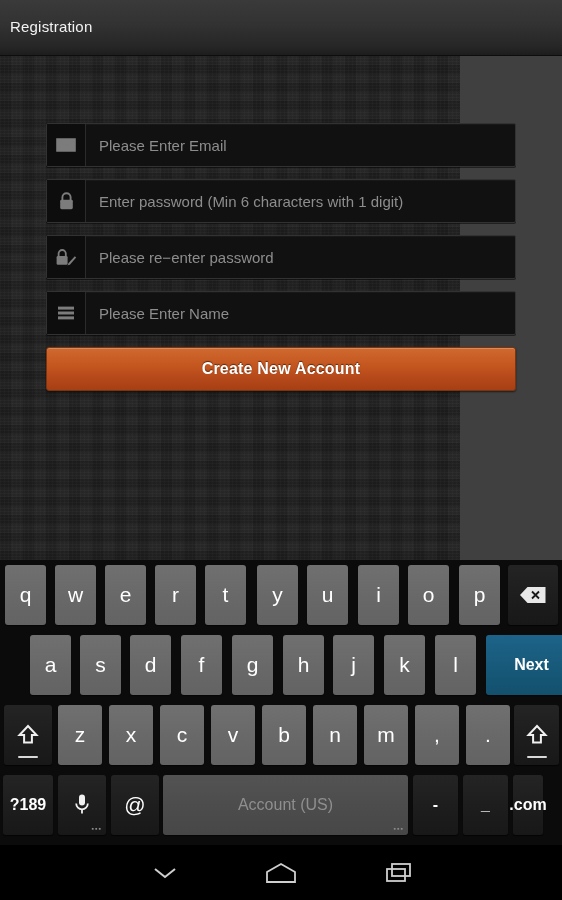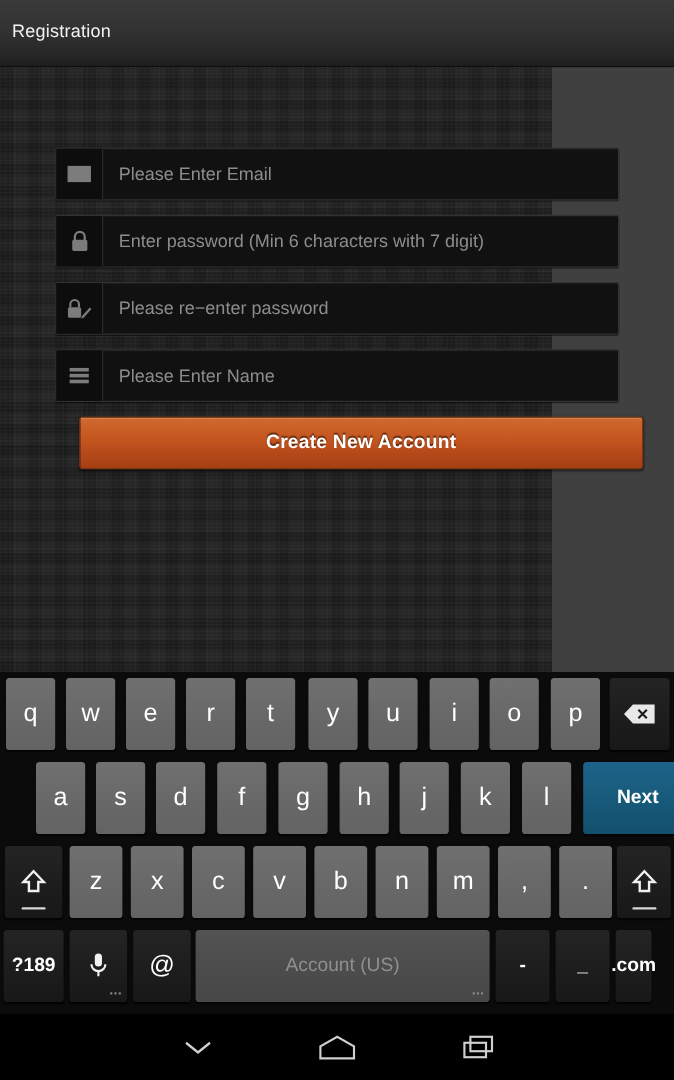--- a/index.html
+++ b/index.html
@@ -92,21 +92,20 @@
     height: 44px;
     border-radius: 3px;
     box-sizing: border-box;
     border: 1px solid #7a3410;
     background: linear-gradient(to bottom, #cf6a2f 0%, #c4561f 42%, #b6491a 70%, #a63f14 100%);
     box-shadow: inset 0 1px 0 rgba(255,255,255,.22), 0 1px 2px rgba(0,0,0,.6);
     display: flex;
     align-items: center;
     justify-content: center;
     cursor: pointer;
-    margin-left: 20px;
   }
   #create-btn span {
     font-size: 16px;
     font-weight: bold;
     color: #ffffff;
     text-shadow: 0 -1px 1px rgba(0,0,0,.55);
     letter-spacing: .2px;
   }
 
   
@@ -221,21 +220,21 @@
       <div class="placeholder">Please Enter Email</div>
     </div>
 
     <div class="field" style="top:123px">
       <div class="icon-cell">
         <svg width="17" height="20" viewBox="0 0 17 20">
           <path d="M4.4 9V6.3a4.1 4.1 0 0 1 8.2 0V9" fill="none" stroke="#7c7c7c" stroke-width="1.9"></path>
           <rect class="ic" x="2.2" y="8.8" width="12.6" height="9.4" rx="1.4"></rect>
         </svg>
       </div>
-      <div class="placeholder">Enter password (Min 6 characters with 7 digit)</div>
+      <div class="placeholder">Enter password (Min 6 characters with 1 digit)</div>
     </div>
 
     <div class="field" style="top:235px">
       <div class="icon-cell">
         <svg width="18" height="14" viewBox="0 0 18 14">
           <rect class="ic" x="1" y="0.6" width="16" height="3"></rect>
           <rect class="ic" x="1" y="5.5" width="16" height="3"></rect>
           <rect class="ic" x="1" y="10.4" width="16" height="3"></rect>
         </svg>
       </div>

